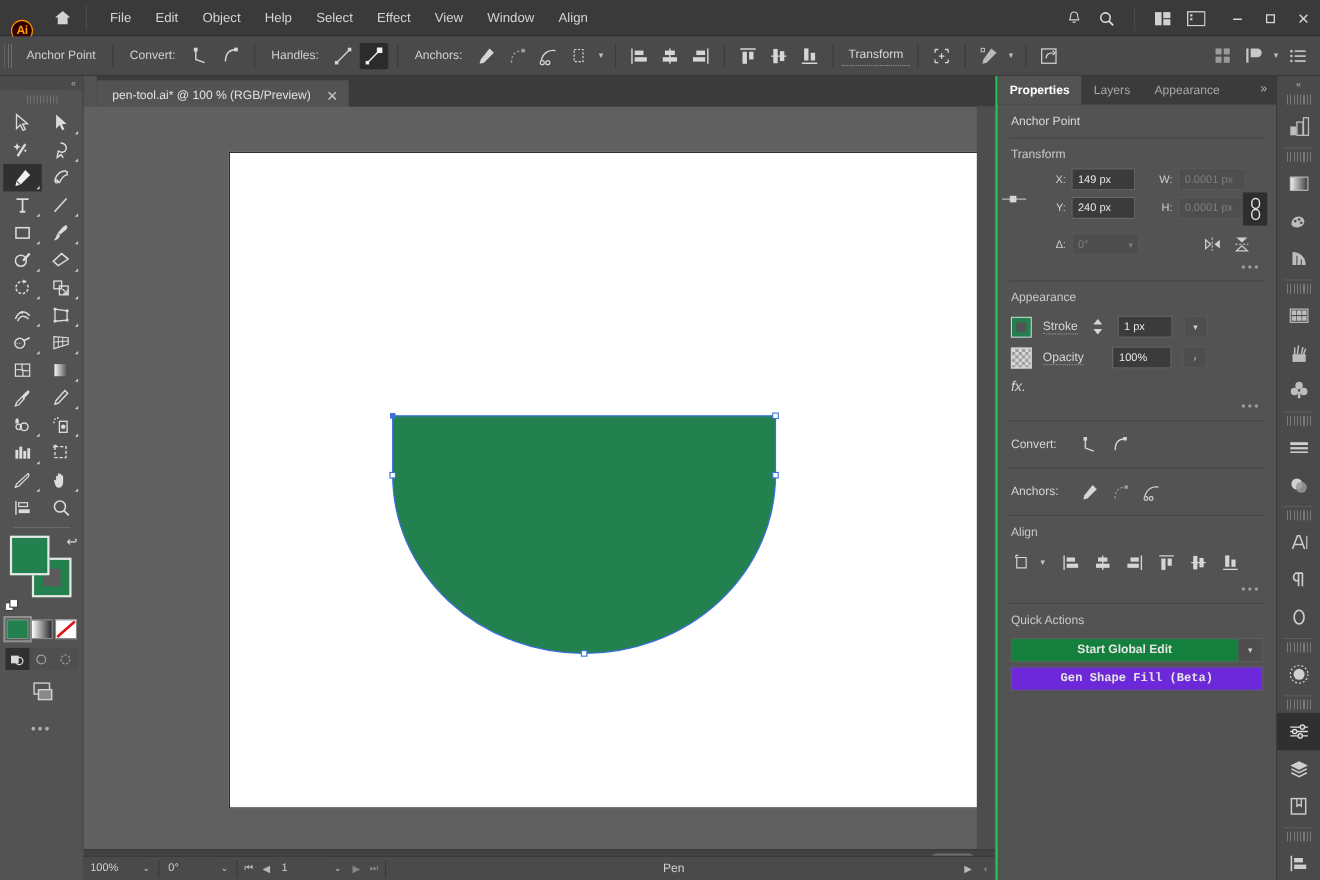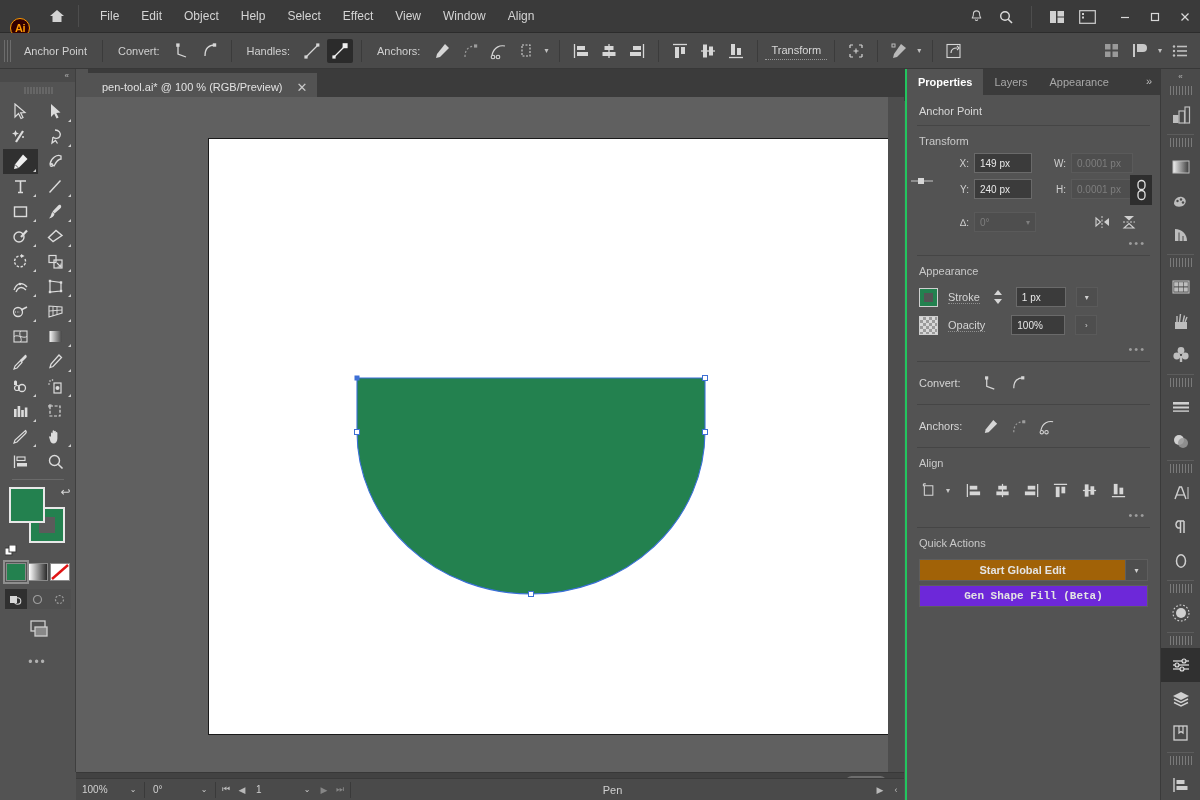--- a/index.html
+++ b/index.html
@@ -153,21 +153,21 @@
 
   .icon-row { display:flex; align-items:center; padding:4px 12px; gap:2px;}
   .irow-lbl { font-size:11px; color:#d4d4d4; width:56px;}
   .ibtn { width:26px; height:22px; display:flex; align-items:center; justify-content:center; cursor:default; border-radius:2px;}
   .alignrow { display:flex; align-items:center; padding:4px 10px; gap:3px;}
 
   .qa-btn { margin:4px 12px; height:22px; background:#6d28d9; border:1px solid #5e5e5e;
     display:flex; align-items:center; justify-content:center; font-size:11px; color:#e4e4e4; font-weight:bold;
     cursor:default;font-family:Liberation Mono, monospace;}
   .qa-wrap { display:flex; margin:4px 12px; gap:0;}
-  .qa-wrap .qa-main { flex:1; height:22px; background:#a16207; border:1px solid #5e5e5e;
+  .qa-wrap .qa-main { flex:1; height:22px; background:#15803d; border:1px solid #5e5e5e;
     display:flex; align-items:center; justify-content:center; font-size:11px; color:#e4e4e4; font-weight:bold;}
   .qa-wrap .qa-dd { width:22px; height:22px; background:#4e4e4e; border:1px solid #5e5e5e; border-left:none;
     display:flex; align-items:center; justify-content:center; font-size:8px; color:#d0d0d0;}
 
   
   .dock { position:absolute; left:1160px; top:69px; width:40px; height:731px; background:#4a4a4a; border-left:1px solid #3a3a3a;}
   .dock-head { height:14px; display:flex; align-items:center; justify-content:center; font-size:8px; color:#b5b5b5;}
   .dock-grip { height:9px; width:22px; margin:3px auto;
     background:repeating-linear-gradient(to right,#7a7a7a 0 1px,transparent 1px 3px);}
   .dock-item { width:40px; height:34px; display:flex; align-items:center; justify-content:center; cursor:default;}
@@ -815,20 +815,21 @@
       <div class="sw-box" style="background:
              linear-gradient(45deg,#9a9a9a 25%,transparent 25%),
              linear-gradient(-45deg,#9a9a9a 25%,transparent 25%),
              linear-gradient(45deg,transparent 75%,#9a9a9a 75%),
              linear-gradient(-45deg,transparent 75%,#9a9a9a 75%);
              background-size:6px 6px;background-position:0 0,0 3px,3px -3px,-3px 0;background-color:#d8d8d8;"></div>
       <div class="ap-lbl u">Opacity</div>
       <div class="numfield" style="width:54px;margin-left:16px;">100%</div>
       <div class="ddbtn">›</div>
     </div>
+    <div class="fxrow">fx.</div>
     <div class="pdots">•••</div>
     <div class="pdiv"></div>
 
     <div class="icon-row" style="padding-top:10px;padding-bottom:10px;">
       <div class="irow-lbl">Convert:</div>
       <div class="ibtn">
         <svg width="17" height="17" viewBox="0 0 18 18">
             <path d="M5 3 L5 12 L13 15" fill="none" stroke="#d6d6d6" stroke-width="1.3"></path>
             <rect x="3.2" y="1.4" width="3.4" height="3.4" fill="#d6d6d6"></rect>
           </svg>

